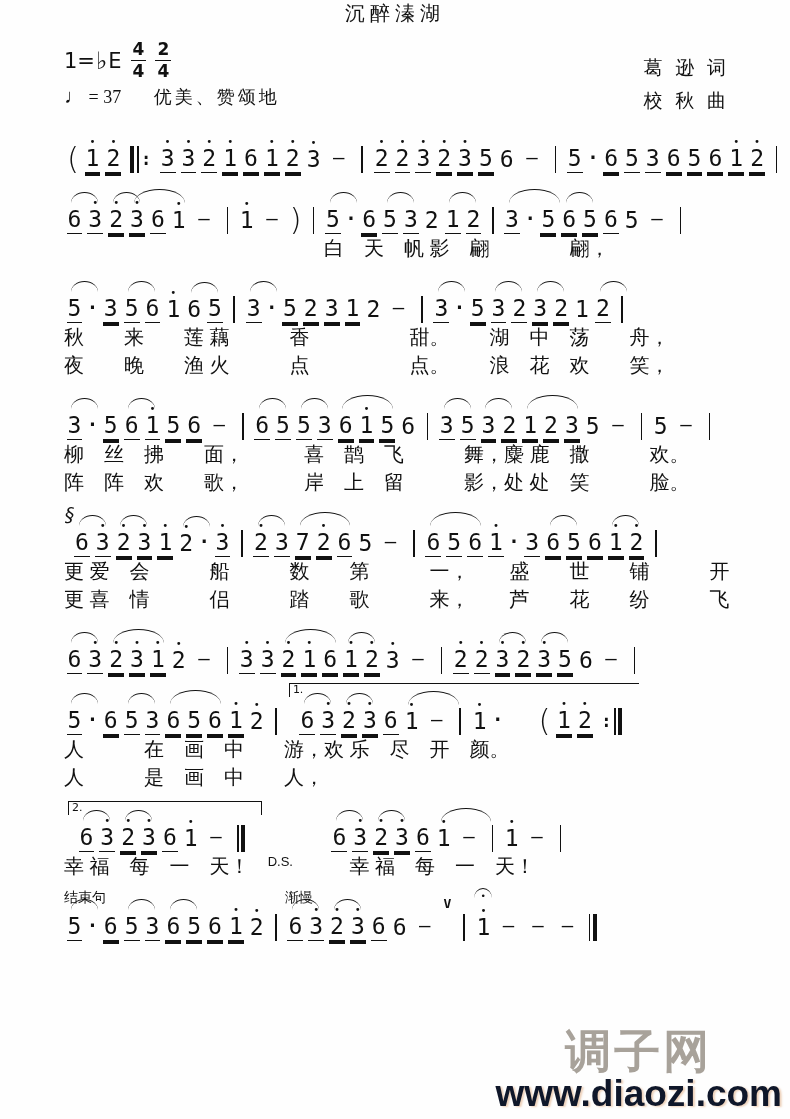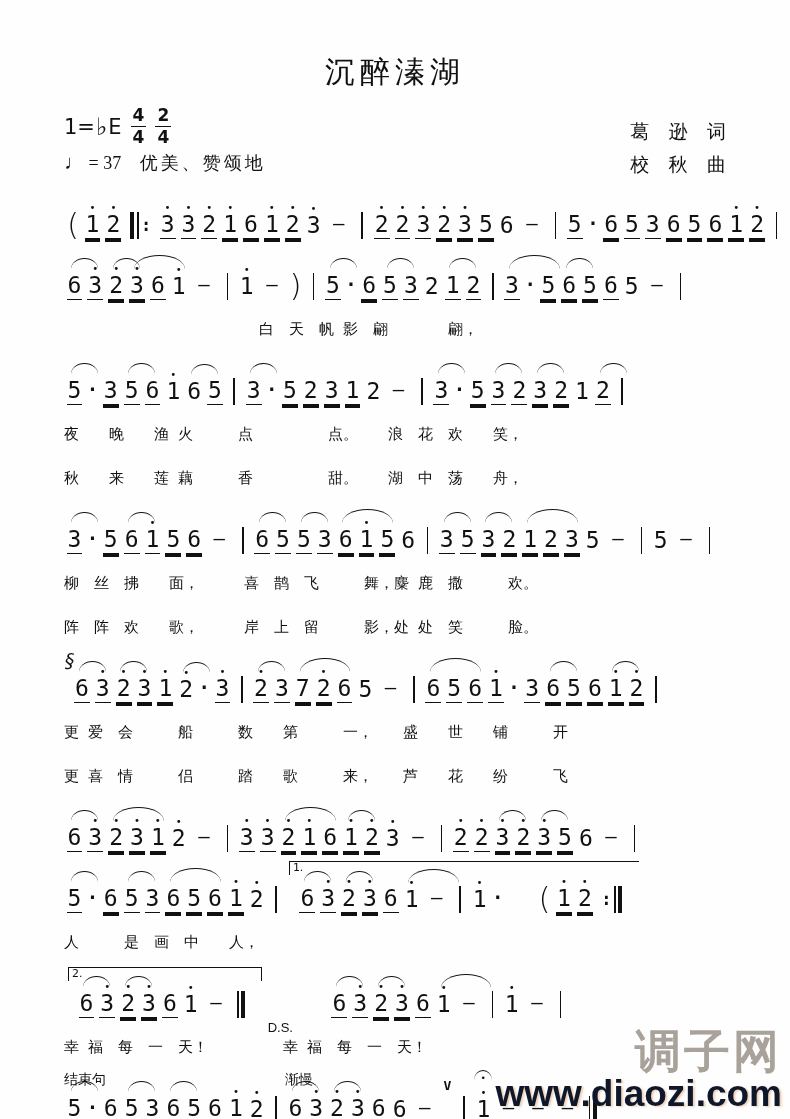--- a/index.html
+++ b/index.html
@@ -1,31 +1,31 @@
 <!DOCTYPE html>
 <html><head>
 <meta charset="utf-8">
 <style>
   html,body{margin:0;padding:0;background:#e8e8e8}
   .page{width:790px;height:1119px;margin:0 auto;background:#fefefe;color:#111;
     position:relative;overflow:hidden;font-family:"DejaVu Sans",sans-serif}
-  .title{padding-top:52px;text-align:center;font-family:"Liberation Serif",serif;
-    font-size:30px;letter-spacing:5px}
+  .title{text-align:center;font-family:"Liberation Serif",serif;
+    font-size:20px;letter-spacing:5px}
   .header{position:relative;margin:14px 60px 4px 64px;height:72px}
   .keyrow{display:flex;align-items:center;font-size:21px;font-weight:500}
   .flat{font-size:24px;margin:0 1px}
   .frac{display:inline-flex;flex-direction:column;align-items:center;font-weight:bold;
     font-size:17px;line-height:1;margin-left:9px;font-family:"DejaVu Sans",sans-serif}
   .frac .fnum{border-bottom:1.7px solid #111;padding:0 2px 2px}
   .frac .fden{padding-top:2px}
   .temporow{font-size:18px;margin-top:5px;font-family:"Liberation Serif",serif}
   .tempo-note{font-size:20px}
-  .expression{margin-left:14px;letter-spacing:3px}
+  .expression{margin-left:28px;letter-spacing:3px}
   .credits{position:absolute;right:0;top:10px;text-align:right;font-size:19px;
-    line-height:1.75;font-family:Liberation Mono, monospace;letter-spacing:4px}
+    line-height:1.75;font-family:Liberation Serif, serif;letter-spacing:4px}
   
   .score{margin:6px 56px 0 64px}
   .system{margin-bottom:7px}
   .notes-row{display:flex;align-items:flex-end;height:54px;font-family:"DejaVu Sans Mono",monospace}
   .seg{display:flex;align-items:flex-end;position:relative}
   .seg.volta{padding:16px 10px 0 8px;margin-left:4px}
   .seg.volta::before{content:"";position:absolute;top:0;left:0;right:0;height:13px;
     border-top:1.6px solid #111;border-left:1.6px solid #111}
   .seg.volta.closed::before{border-right:1.6px solid #111}
   .volta-label{position:absolute;top:0;left:4px;font-size:11px;font-family:"DejaVu Sans",sans-serif}
@@ -49,24 +49,24 @@
   .sp{width:30px}
   .lowlabel{font-size:13px;transform:translateY(17px);margin:0 6px;font-family:Liberation Sans, sans-serif}
   .toplabel{display:inline-block;width:0;white-space:nowrap;overflow:visible;font-size:14px;
     transform:translateY(-34px);font-family:"Liberation Serif",serif}
   .slur{position:absolute;top:-7px;left:30%;width:170%;height:10px;pointer-events:none;
     border-top:1.7px solid #111;border-radius:50% 50% 0 0 / 100% 100% 0 0}
   .slur.wide{width:320%;top:-10px;height:13px}
   .ferm{position:absolute;top:-19px;left:50%;margin-left:-9px;width:18px;height:9px;
     border-top:1.7px solid #111;border-radius:50% 50% 0 0 / 100% 100% 0 0}
   .fermdot{position:absolute;top:-15px;left:50%;margin-left:-3px;font-size:9px;line-height:8px}
-  .lyric{font-family:Liberation Mono, monospace;font-size:15px;line-height:27px;
-    white-space:pre;margin-top:17px}
+  .lyric{font-family:Liberation Sans, sans-serif;font-size:20px;line-height:27px;
+    white-space:pre;margin-top:1px}
   
-  .watermark{position:absolute;right:8px;bottom:6px;text-align:right;line-height:1.02;
+  .watermark{position:absolute;right:8px;bottom:6px;text-align:center;line-height:1.02;
     font-family:"Liberation Sans",sans-serif;font-weight:bold}
   .wm-name{font-size:46px;color:#a8a29a;letter-spacing:3px}
   .wm-url{font-size:37px;color:#0f172a;text-shadow:2px 1px 2px rgba(205,125,60,.35)}
 </style>
 </head>
 <body>
 
 <div class="page">
 
   <div class="title">沉醉溱湖</div>
@@ -421,22 +421,22 @@
               <span class="num">1</span>
             </span>
             <span class="note">
               <span class="oct"></span>
               <span class="num u1">2</span>
               <span class="slur"></span>
             </span>
             <span class="bar"></span>
           </span>
         </div>
+        <div class="lyric">秋　　来　　莲 藕　　　香　　　　　甜。　　湖　中　荡　　舟，</div>
         <div class="lyric">夜　　晚　　渔 火　　　点　　　　　点。　　浪　花　欢　　笑，</div>
-        <div class="lyric">秋　　来　　莲 藕　　　香　　　　　甜。　　湖　中　荡　　舟，</div>
       </div>
       <div class="system">
         <div class="notes-row">
           <span class="seg">
             <span class="note">
               <span class="oct"></span>
               <span class="num u1">3</span>
               <span class="slur"></span>
             </span>
             <span class="aug">·</span>
@@ -855,20 +855,21 @@
               <span class="oct">•</span>
               <span class="num u2">2</span>
             </span>
             <span class="rpt">
               <span class="rdots">:</span>
               <span class="bl thin"></span>
               <span class="bl thick"></span>
             </span>
           </span>
         </div>
+        <div class="lyric">人　　　在　画　中　　游，欢 乐　尽　开　颜。</div>
         <div class="lyric">人　　　是　画　中　　人，</div>
       </div>
       <div class="system">
         <div class="notes-row">
           <span class="seg volta closed">
             <span class="volta-label">2.</span>
             <span class="note">
               <span class="oct"></span>
               <span class="num u1">6</span>
               <span class="slur"></span>

